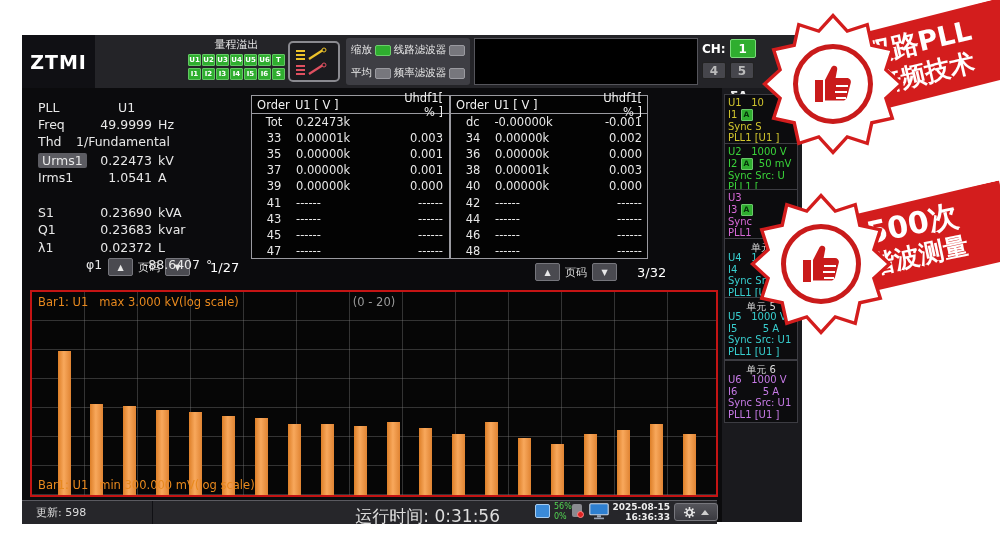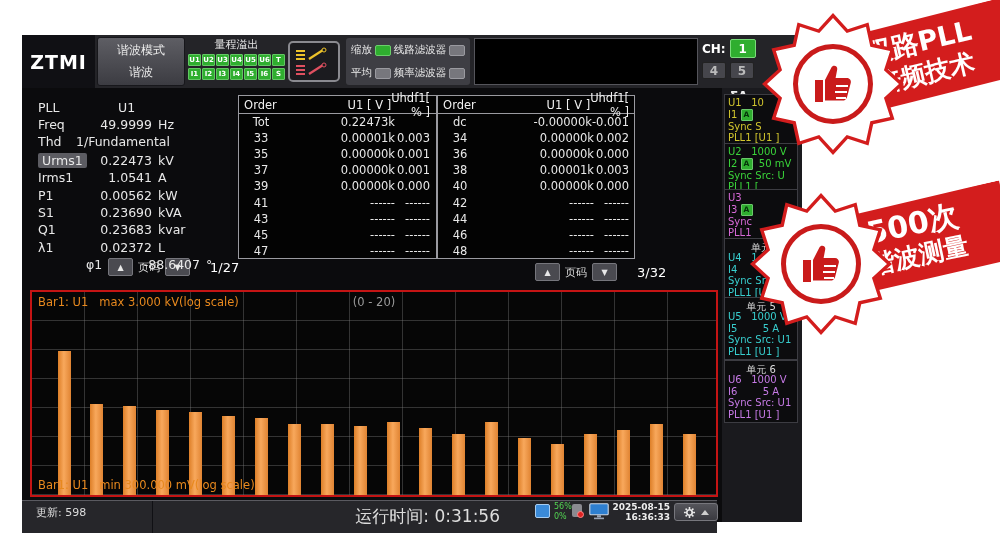--- a/index.html
+++ b/index.html
@@ -36,27 +36,27 @@
   .hl{background:#5c5c62;padding:0 4px;border-radius:2px;}
   .mv{position:absolute;left:0;width:122px;text-align:right;}
   .mu{position:absolute;left:128px;}
   .mrow{position:absolute;left:0;width:100%;height:15px;}
   
   .pager{position:absolute;display:flex;align-items:center;gap:5px;}
   .pbtn{width:23px;height:16px;background:#4a4a50;border:1px solid #76767c;border-radius:2px;color:#e8e8e8;font-size:8px;display:flex;align-items:center;justify-content:center;}
   .plab{color:#ddd;font-size:11px;}
   .ppage{color:#fff;font-size:13px;margin-left:15px;}
   
-  .htable{position:absolute;left:216px;top:60px;width:397px;height:164px;border:1px solid #9a9aa0;background:#030303;box-sizing:border-box;padding-left:21px;}
+  .htable{position:absolute;left:229px;top:60px;width:397px;height:164px;border:1px solid #9a9aa0;background:#030303;box-sizing:border-box;padding-left:21px;}
   .half{position:absolute;top:0;height:100%;width:197px;}
   .half.r{left:197px;border-left:2px solid #9a9aa0;}
   .thead{display:flex;height:17px;align-items:center;border-bottom:1px solid #9a9aa0;color:#f0f0f0;font-size:11.5px;}
   .trow{display:flex;height:16.1px;align-items:center;color:#e8e8e8;font-size:11.5px;}
   .c0{width:44px;text-align:center;}
-  .c1{width:112px;text-align:right;}
+  .c1{width:112px;text-align:left;}
   .c2{flex:1;text-align:right;padding-right:6px;}
   
   .chart{position:absolute;left:8px;top:255px;width:688px;height:207px;border:2px solid #c41414;background:#060606;box-sizing:border-box;}
   .plot{position:absolute;left:0;top:0;right:0;bottom:0;
     background-image:
       repeating-linear-gradient(to right, transparent 0 52px, rgba(125,125,125,.38) 52px 53px),
       repeating-linear-gradient(to bottom, transparent 0 28px, rgba(125,125,125,.38) 28px 29px);}
   .bar{position:absolute;bottom:0;width:13px;background:linear-gradient(90deg,#dd7f28,#f8a85c 45%,#e08433);}
   .c-tl{position:absolute;left:6px;top:3px;color:#e8891e;font-size:11.5px;white-space:pre;}
   .c-range{position:absolute;left:50%;transform:translateX(-50%);top:3px;color:#9a9a9a;font-size:11.5px;}
@@ -65,21 +65,21 @@
   .sidebar{position:absolute;left:700px;top:53px;width:80px;height:434px;background:#1a1a1e;}
   .sb-header{position:absolute;left:8px;top:1px;color:#eee;font-weight:bold;font-size:12px;}
   .sbblk{position:absolute;left:2px;width:74px;background:#0c0c0e;border:1px solid #3c3c42;padding:2px 3px;box-sizing:border-box;}
   .sbhead{color:#dcdcdc;text-align:center;font-size:10px;height:11px;}
   .sbline{font-size:10px;line-height:11.5px;white-space:pre;}
   .achip{display:inline-block;width:10px;height:10px;background:#2fae2f;border:1px solid #6ac86a;border-radius:1px;color:#05320a;font-size:7.5px;font-weight:bold;text-align:center;line-height:10px;vertical-align:1px;}
   .mline{font-size:10px;line-height:13px;padding-left:8px;}
   .mlab{display:inline-block;width:18px;color:#ddd;}
   .mval{color:#86d41e;}
   
-  .status{position:absolute;left:0;top:465px;width:695px;height:33px;background:#26262a;border-top:1px solid #5a5a60;box-sizing:border-box;}
+  .status{position:absolute;left:0;top:465px;width:695px;height:24px;background:#26262a;border-top:1px solid #5a5a60;box-sizing:border-box;}
   .upd{position:absolute;left:14px;top:4px;font-size:11px;color:#ddd;}
   .sdiv{position:absolute;left:130px;top:0;width:1px;height:100%;background:#101014;}
   .runtime{position:absolute;right:217px;top:4px;font-size:17px;color:#ddd;}
   .blue-icon{position:absolute;left:513px;top:3px;width:15px;height:14px;background:#3a8ad8;border:1px solid #a8cdf0;border-radius:2px;box-sizing:border-box;}
   .pcts{position:absolute;left:532px;top:1px;font-size:8px;color:#52d452;line-height:9.5px;}
   .usb-icon{position:absolute;left:549px;top:3px;width:13px;height:14px;}
   .usb-body{position:absolute;left:1px;top:0;width:10px;height:13px;background:#8a8a90;border-radius:2px;}
   .usb-dot{position:absolute;right:0;bottom:0;width:7px;height:7px;background:#d22;border-radius:50%;border:1px solid #f88;box-sizing:border-box;}
   .monitor-icon{position:absolute;left:567px;top:2px;width:20px;height:17px;}
   .datetime{position:absolute;left:590px;top:2px;width:58px;text-align:right;font-size:9px;color:#eee;line-height:9.5px;font-weight:bold;}
@@ -95,24 +95,20 @@
   .b-star-inner{position:absolute;left:5px;top:5px;width:132px;height:132px;background:#fff;}
   .b-circle{position:absolute;width:80px;height:80px;border-radius:50%;border:5px solid #c91b1b;background:#fff;box-sizing:border-box;display:flex;align-items:center;justify-content:center;}
 </style>
 </head>
 <body>
 
 <div class="screen">
 
   <div class="tb">
     <div class="logo">ZTMI</div>
-    <div class="mode-btn">
-      <span>谐波模式</span>
-      <span>谐波</span>
-    </div>
     <div class="range">
       <div class="ttl">量程溢出</div>
       <div class="rrow" id="rrow1">
           <span class="rchip">U1</span>
           <span class="rchip">U2</span>
           <span class="rchip">U3</span>
           <span class="rchip">U4</span>
           <span class="rchip">U5</span>
           <span class="rchip">U6</span>
           <span class="rchip">T</span>
@@ -186,25 +182,20 @@
     </div>
   <div class="mrow" style="top: 58px;">
         <span class="ml hl">Urms1</span>
         <span class="mv">0.22473</span>
         <span class="mu">kV</span>
       </div>
       <div class="mrow" style="top: 75.3px;">
         <span class="ml">Irms1</span>
         <span class="mv">1.0541</span>
         <span class="mu">A</span>
-      </div>
-      <div class="mrow" style="top: 92.6px;">
-        <span class="ml">P1</span>
-        <span class="mv">0.00562</span>
-        <span class="mu">kW</span>
       </div>
       <div class="mrow" style="top: 109.9px;">
         <span class="ml">S1</span>
         <span class="mv">0.23690</span>
         <span class="mu">kVA</span>
       </div>
       <div class="mrow" style="top: 127.2px;">
         <span class="ml">Q1</span>
         <span class="mv">0.23683</span>
         <span class="mu">kvar</span>

